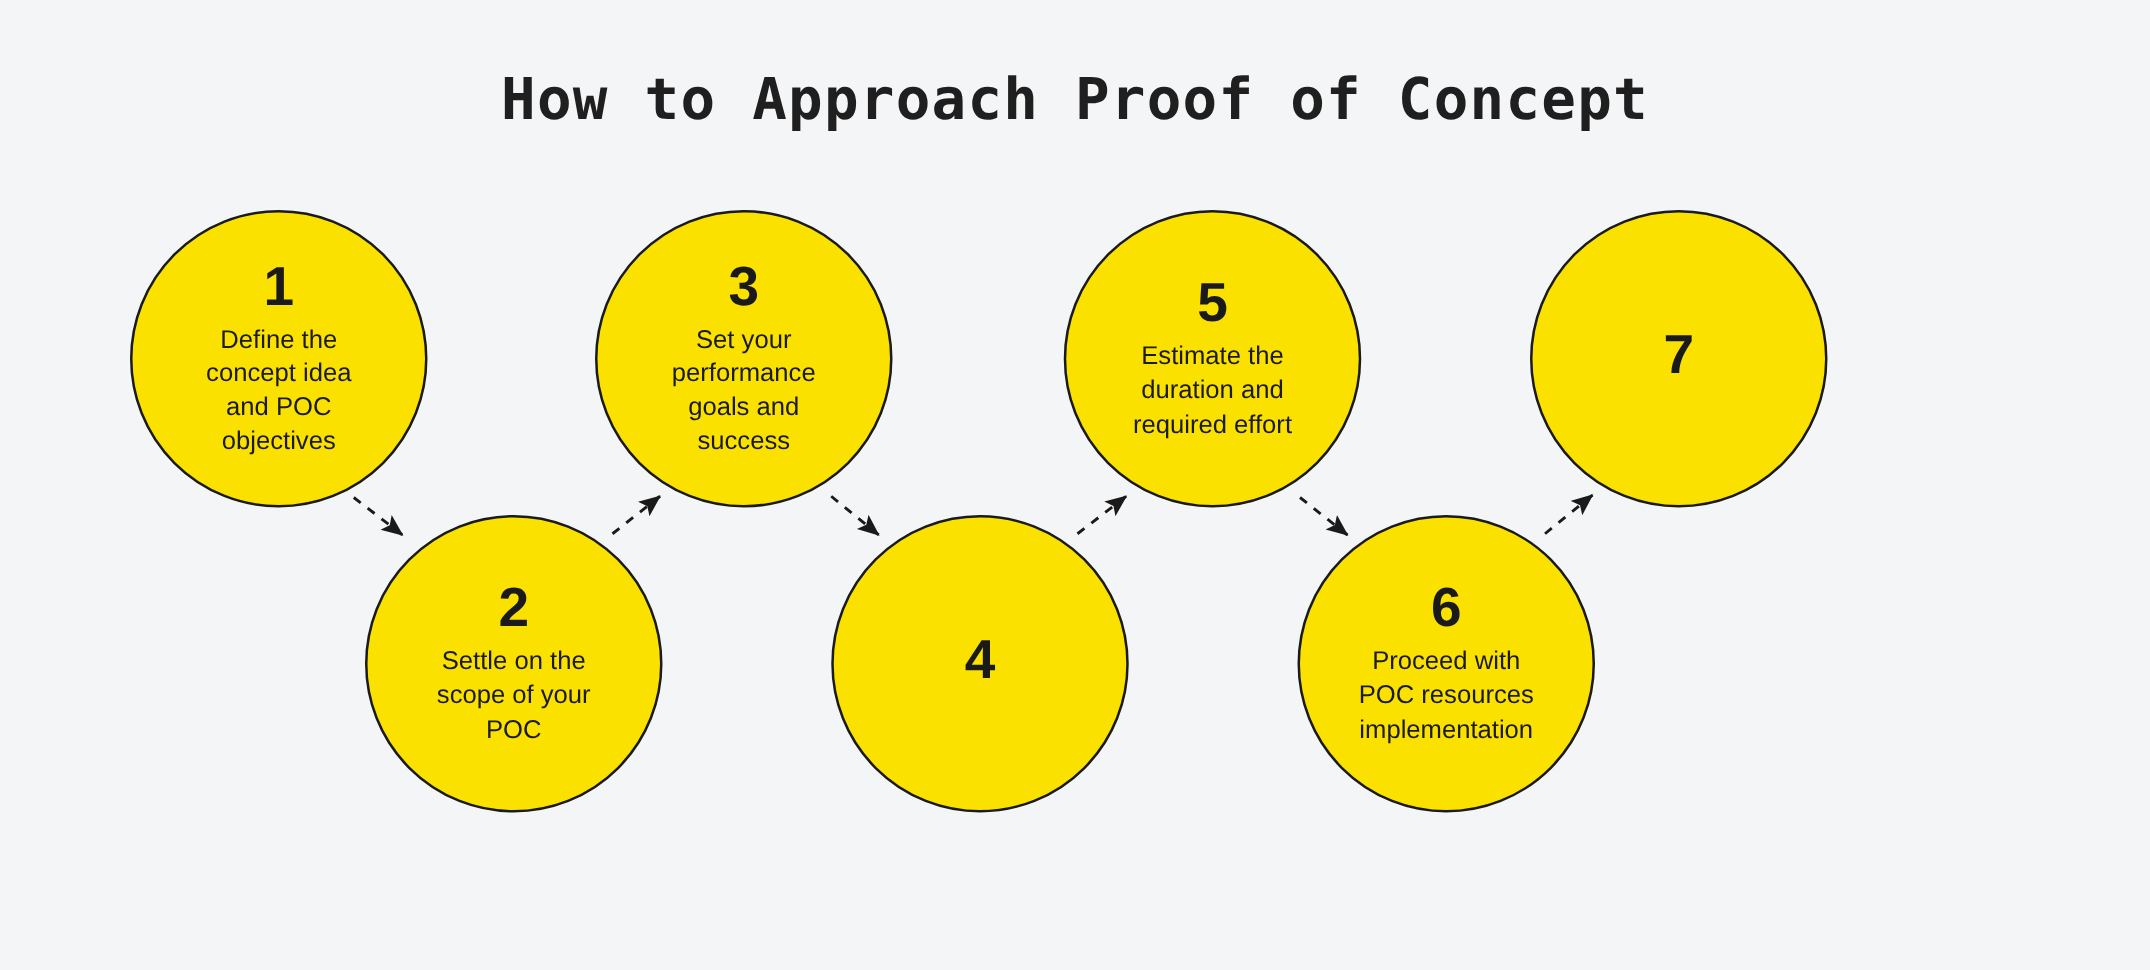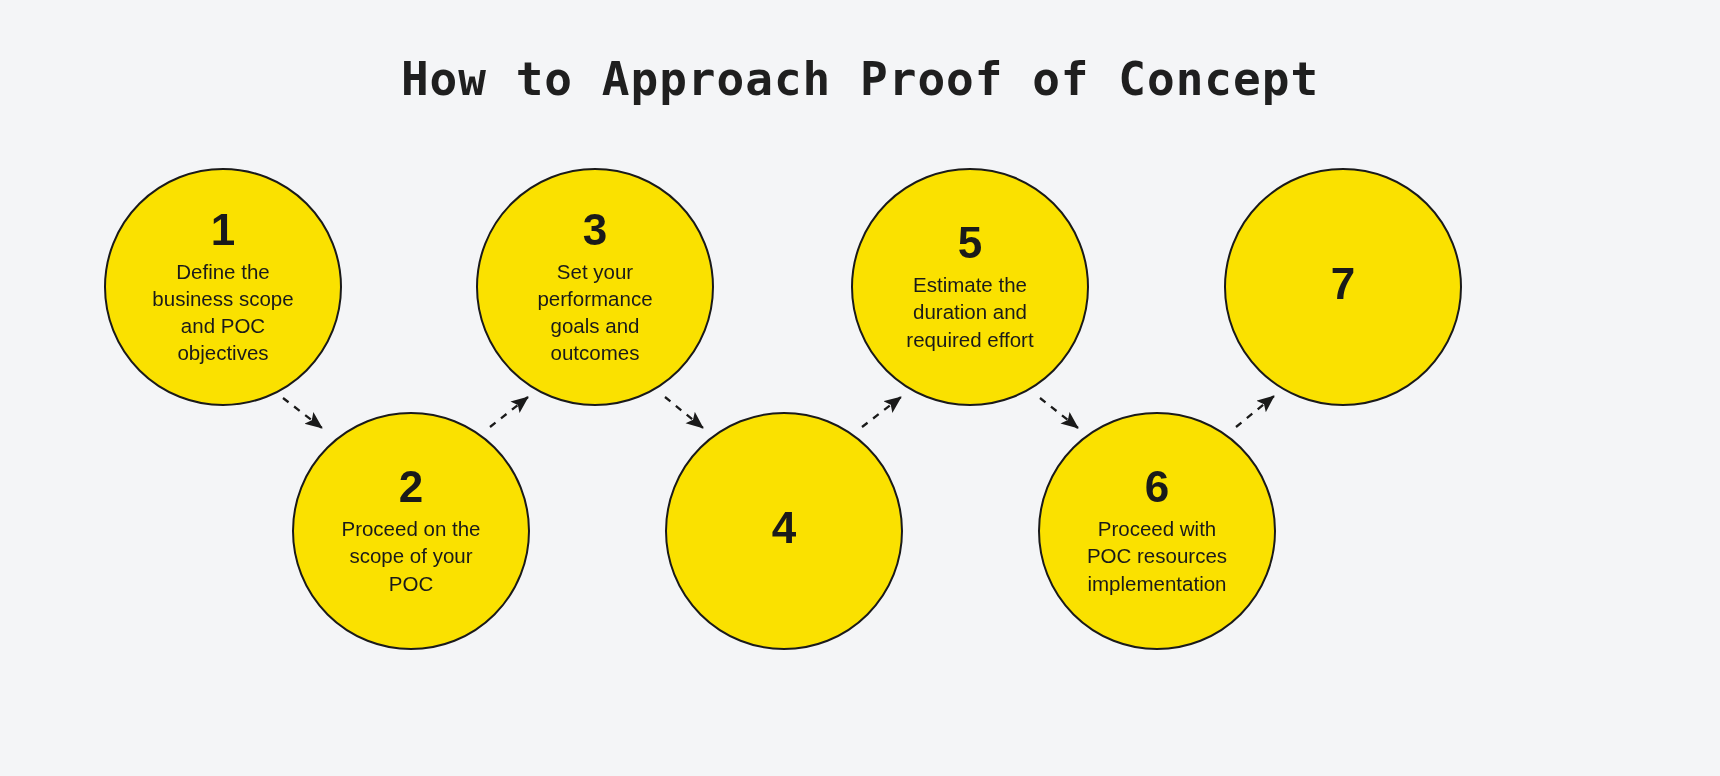--- a/index.html
+++ b/index.html
@@ -101,38 +101,38 @@
       <line x1="665" y1="397" x2="703" y2="428"></line>
       <line x1="862" y1="427" x2="901" y2="397"></line>
       <line x1="1040" y1="398" x2="1078" y2="428"></line>
       <line x1="1236" y1="427" x2="1274" y2="396"></line>
     </g>
   </svg>
 
   <div class="node top" id="n1">
     <div class="node-num">1</div>
     <div class="node-text">Define the
-business scope
+concept idea
 and POC
 objectives</div>
   </div>
 
   <div class="node bot" id="n2">
     <div class="node-num">2</div>
-    <div class="node-text">Proceed on the
+    <div class="node-text">Settle on the
 scope of your
 POC</div>
   </div>
 
   <div class="node top" id="n3">
     <div class="node-num">3</div>
     <div class="node-text">Set your
 performance
 goals and
-outcomes</div>
+success</div>
   </div>
 
   <div class="node bot" id="n4">
     <div class="node-num">4</div>
   </div>
 
   <div class="node top" id="n5">
     <div class="node-num">5</div>
     <div class="node-text">Estimate the
 duration and

